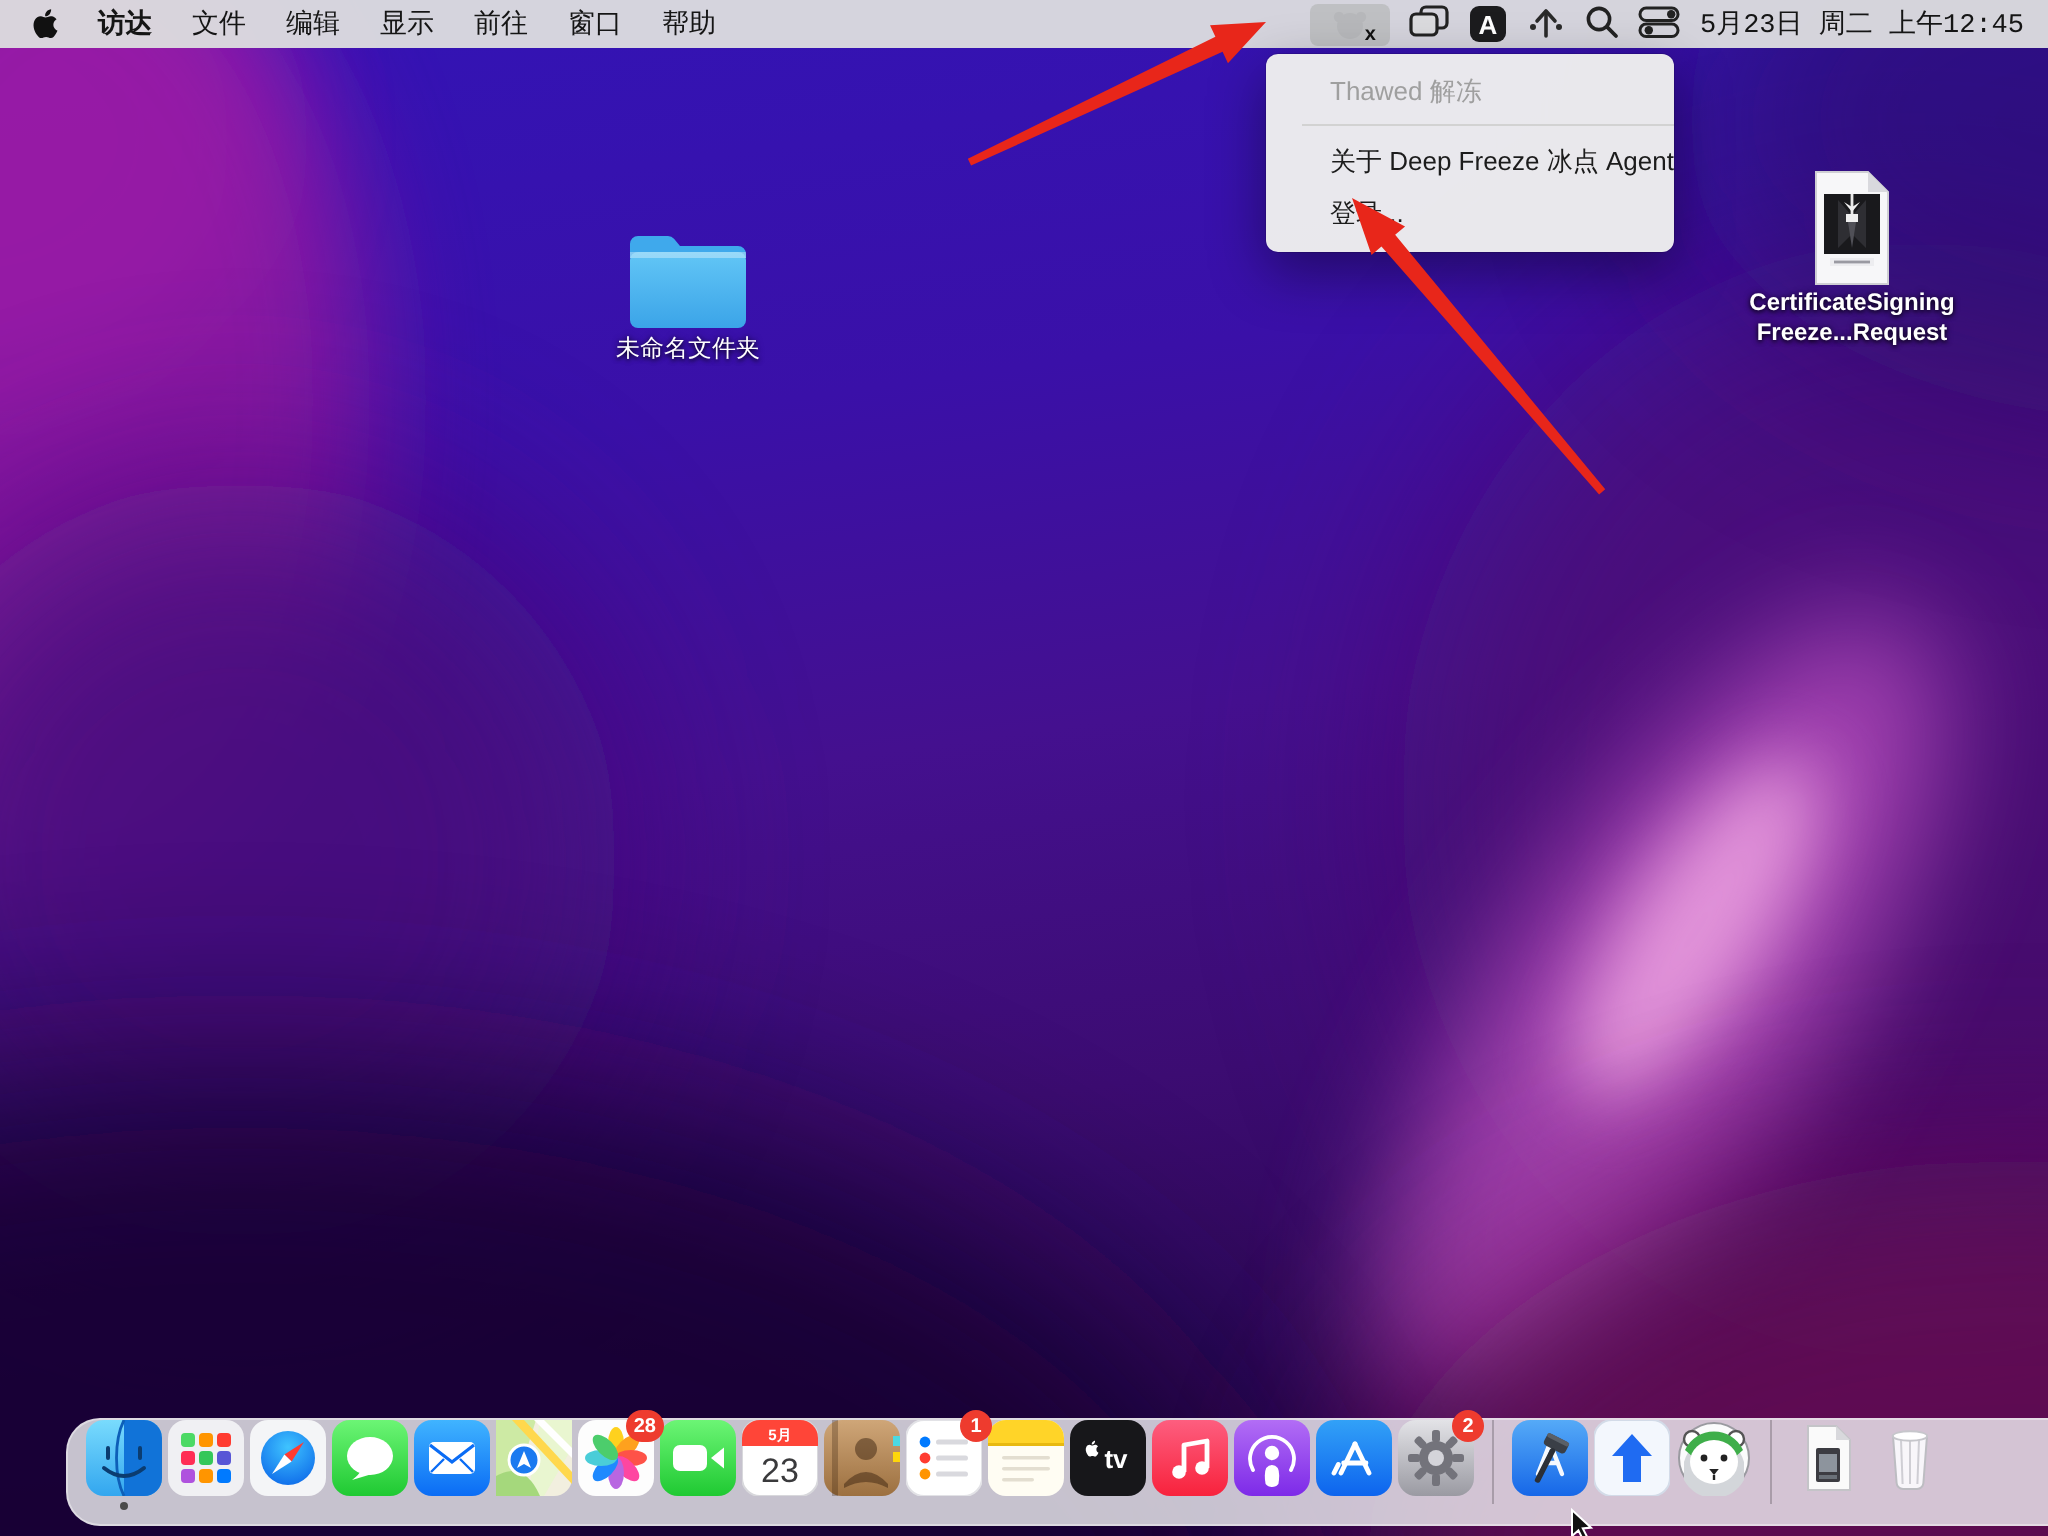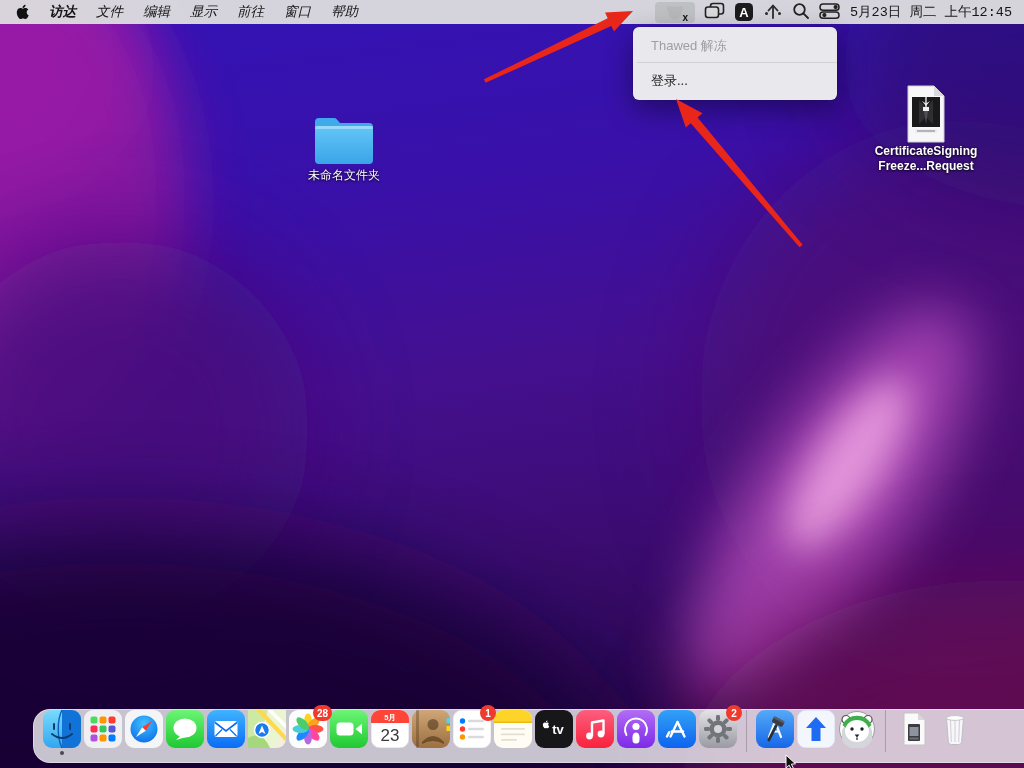--- a/index.html
+++ b/index.html
@@ -16,47 +16,47 @@
 
   
   .menubar {
     position:absolute; top:0; left:0; width:1024px; height:24px;
     background:rgba(219,219,222,.97);
     display:flex; align-items:center; z-index:50;
     font-size:13.5px; color:#151515;
   }
   .mb-left { display:flex; align-items:center; height:100%; }
   .apple { padding:0 10px 0 16px; display:flex; align-items:center; }
-  .mb-item { padding:0 10px; line-height:24px; cursor:default;font-style:italic; }
+  .mb-item { padding:0 10px; line-height:24px; cursor:default; }
   .mb-item.bold { font-weight:700; }
   .mb-right { margin-left:auto; display:flex; align-items:center; gap:9px; padding-right:12px; height:100%; }
   .df-mb {
     width:40px; height:21px; background:#bfc0c3; border-radius:4px;
     position:relative; display:flex; align-items:center; justify-content:center;
   }
   .df-mb .x { position:absolute; right:7px; bottom:0px; font-size:10px; font-weight:700; color:#111; line-height:10px;}
   .mb-clock { font-size:13.5px; white-space:nowrap;font-family:Liberation Mono, monospace; }
 
   
   .popup {
     position:absolute; left:633px; top:27px; width:204px; z-index:60;
     background:rgba(237,237,238,.98); border-radius:6px;
     box-shadow:0 10px 28px rgba(0,0,0,.4), 0 0 0 .5px rgba(0,0,0,.12);
-    padding:5px 0 7px 4px; font-size:13px; color:#1c1c1c;
+    padding:5px 0 7px 18px; font-size:13px; color:#1c1c1c;
   }
   .popup-item { padding:5px 14px 4px 14px; line-height:17px; white-space:nowrap; }
   .popup-item.disabled { color:#9f9f9f; }
   .popup-sep { height:1px; background:#d2d2d2; margin:4px 0 4px 0; }
 
   
   .dicon { position:absolute; width:110px; text-align:center; }
   .dicon-label { color:#fff; font-size:12px; line-height:15px;
     text-shadow:0 1px 2px rgba(0,0,0,.75), 0 0 3px rgba(0,0,0,.5); }
   .dicon-label.bold { font-weight:700; }
-  #folder-icon { left:289px; top:114px; }
+  #folder-icon { left:289px; top:114px;font-family:Liberation Mono, monospace; }
   #cert-icon { left:871px; top:84px; }
 
   
   .dock {
     position:absolute; left:33px; bottom:5px; width:1008px; height:54px; z-index:40;
     background:rgba(242,242,245,.80); border:1px solid rgba(255,255,255,.4);
     border-radius:17px; display:flex; align-items:flex-start; gap:3px; padding:0 9px;
   }
   .dock-item { position:relative; width:38px; height:38px; flex:0 0 auto; }
   .dock-item svg { display:block; }
@@ -157,20 +157,21 @@
         <circle cx="5.4" cy="13.1" r="2.1" fill="#222"></circle>
       </svg>
     </span>
     <span class="mb-clock">5月23日 周二 上午12:45</span>
   </div>
 </div>
 
 <div class="popup">
   <div class="popup-item disabled">Thawed 解冻</div>
   <div class="popup-sep"></div>
+  <div class="popup-item">关于 Deep Freeze 冰点 Agent</div>
   <div class="popup-item">登录...</div>
 </div>
 
 <div class="dicon" id="folder-icon">
   <svg width="66" height="54" viewBox="0 0 66 54" style="margin:0 auto;display:block">
     <defs>
         <linearGradient id="gfold" x1="0" y1="0" x2="0" y2="1">
       <stop offset="0" stop-color="#62c6f6"></stop>
           <stop offset="1" stop-color="#3ba4e8"></stop>
         </linearGradient>

